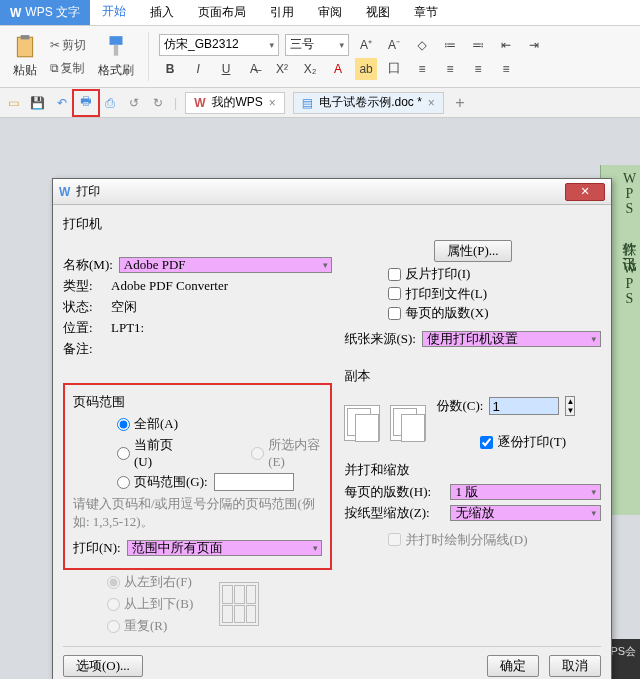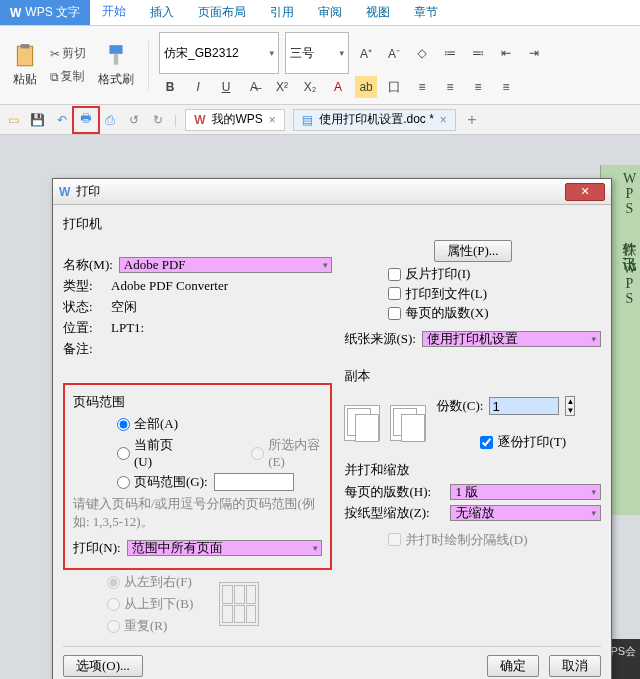--- a/index.html
+++ b/index.html
@@ -29,21 +29,21 @@
     padding: 0 10px;
     height: 100%;
     font-size: 12px;
   }
   .app-title .w { font-weight: bold; margin-right: 4px; }
   .menutab {
     padding: 0 12px;
     height: 100%;
     display: flex;
     align-items: center;
-    color: #0369a1;
+    color: #000000;
     cursor: pointer;
   }
   .menutab.active { background: #fff; color: #2a7ae2; border-bottom: 2px solid #fff; }
   
   .ribbon {
     background: #f7f7f7;
     border-bottom: 1px solid #d0d0d0;
     padding: 6px 8px;
     display: flex;
     gap: 10px;
@@ -59,21 +59,21 @@
   }
   .ribgroup:last-child { border-right: none; }
   .ribrow { display: flex; gap: 6px; align-items: center; }
   .bigbtn {
     display: flex; flex-direction: column; align-items:center; gap:2px;
     padding: 2px 4px; cursor: pointer; color:#333;
   }
   .bigbtn svg { width: 26px; height: 26px; }
   .smallbtn { cursor:pointer; padding:2px; display:inline-flex; align-items:center; gap:2px; color:#555; }
   .font-sel, .size-sel {
-    border: 1px solid #bbb; background:#fff; padding: 20px 4px; height:22px;
+    border: 1px solid #bbb; background:#fff; padding: 2px 4px; height:22px;
     display:flex; align-items:center; gap:4px; font-size:12px;
   }
   .font-sel { width: 120px; }
   .size-sel { width: 64px; }
   .caret { font-size:9px; color:#666; margin-left:auto; }
   .fmtbtn { width:22px; height:22px; display:inline-flex; align-items:center; justify-content:center; cursor:pointer; color:#444; font-size:12px; }
   
   .qat {
     display: flex;
     align-items: center;
@@ -254,21 +254,21 @@
   <span class="icon" style="color:#888">↺</span>
   <span class="icon" style="color:#888">↻</span>
   <span style="color:#ccc">|</span>
   <div class="doctab">
     <span style="color:#c94f4f;font-weight:bold">W</span>
     <span>我的WPS</span>
     <span class="close">×</span>
   </div>
   <div class="doctab" style="background:#e9f2fb">
     <span style="color:#4a90e2">▤</span>
-    <span>使用打印机设置.doc *</span>
+    <span>电子试卷示例.doc *</span>
     <span class="close">×</span>
   </div>
   <span class="icon" style="color:#888;font-size:16px">+</span>
 </div>
 
 <div class="green-panel">WPS 软件 讯飞 WPS</div>
 <div class="bottom-dark">WPS会员</div>
 
 <div class="dialog">
   <div class="dlg-title">

